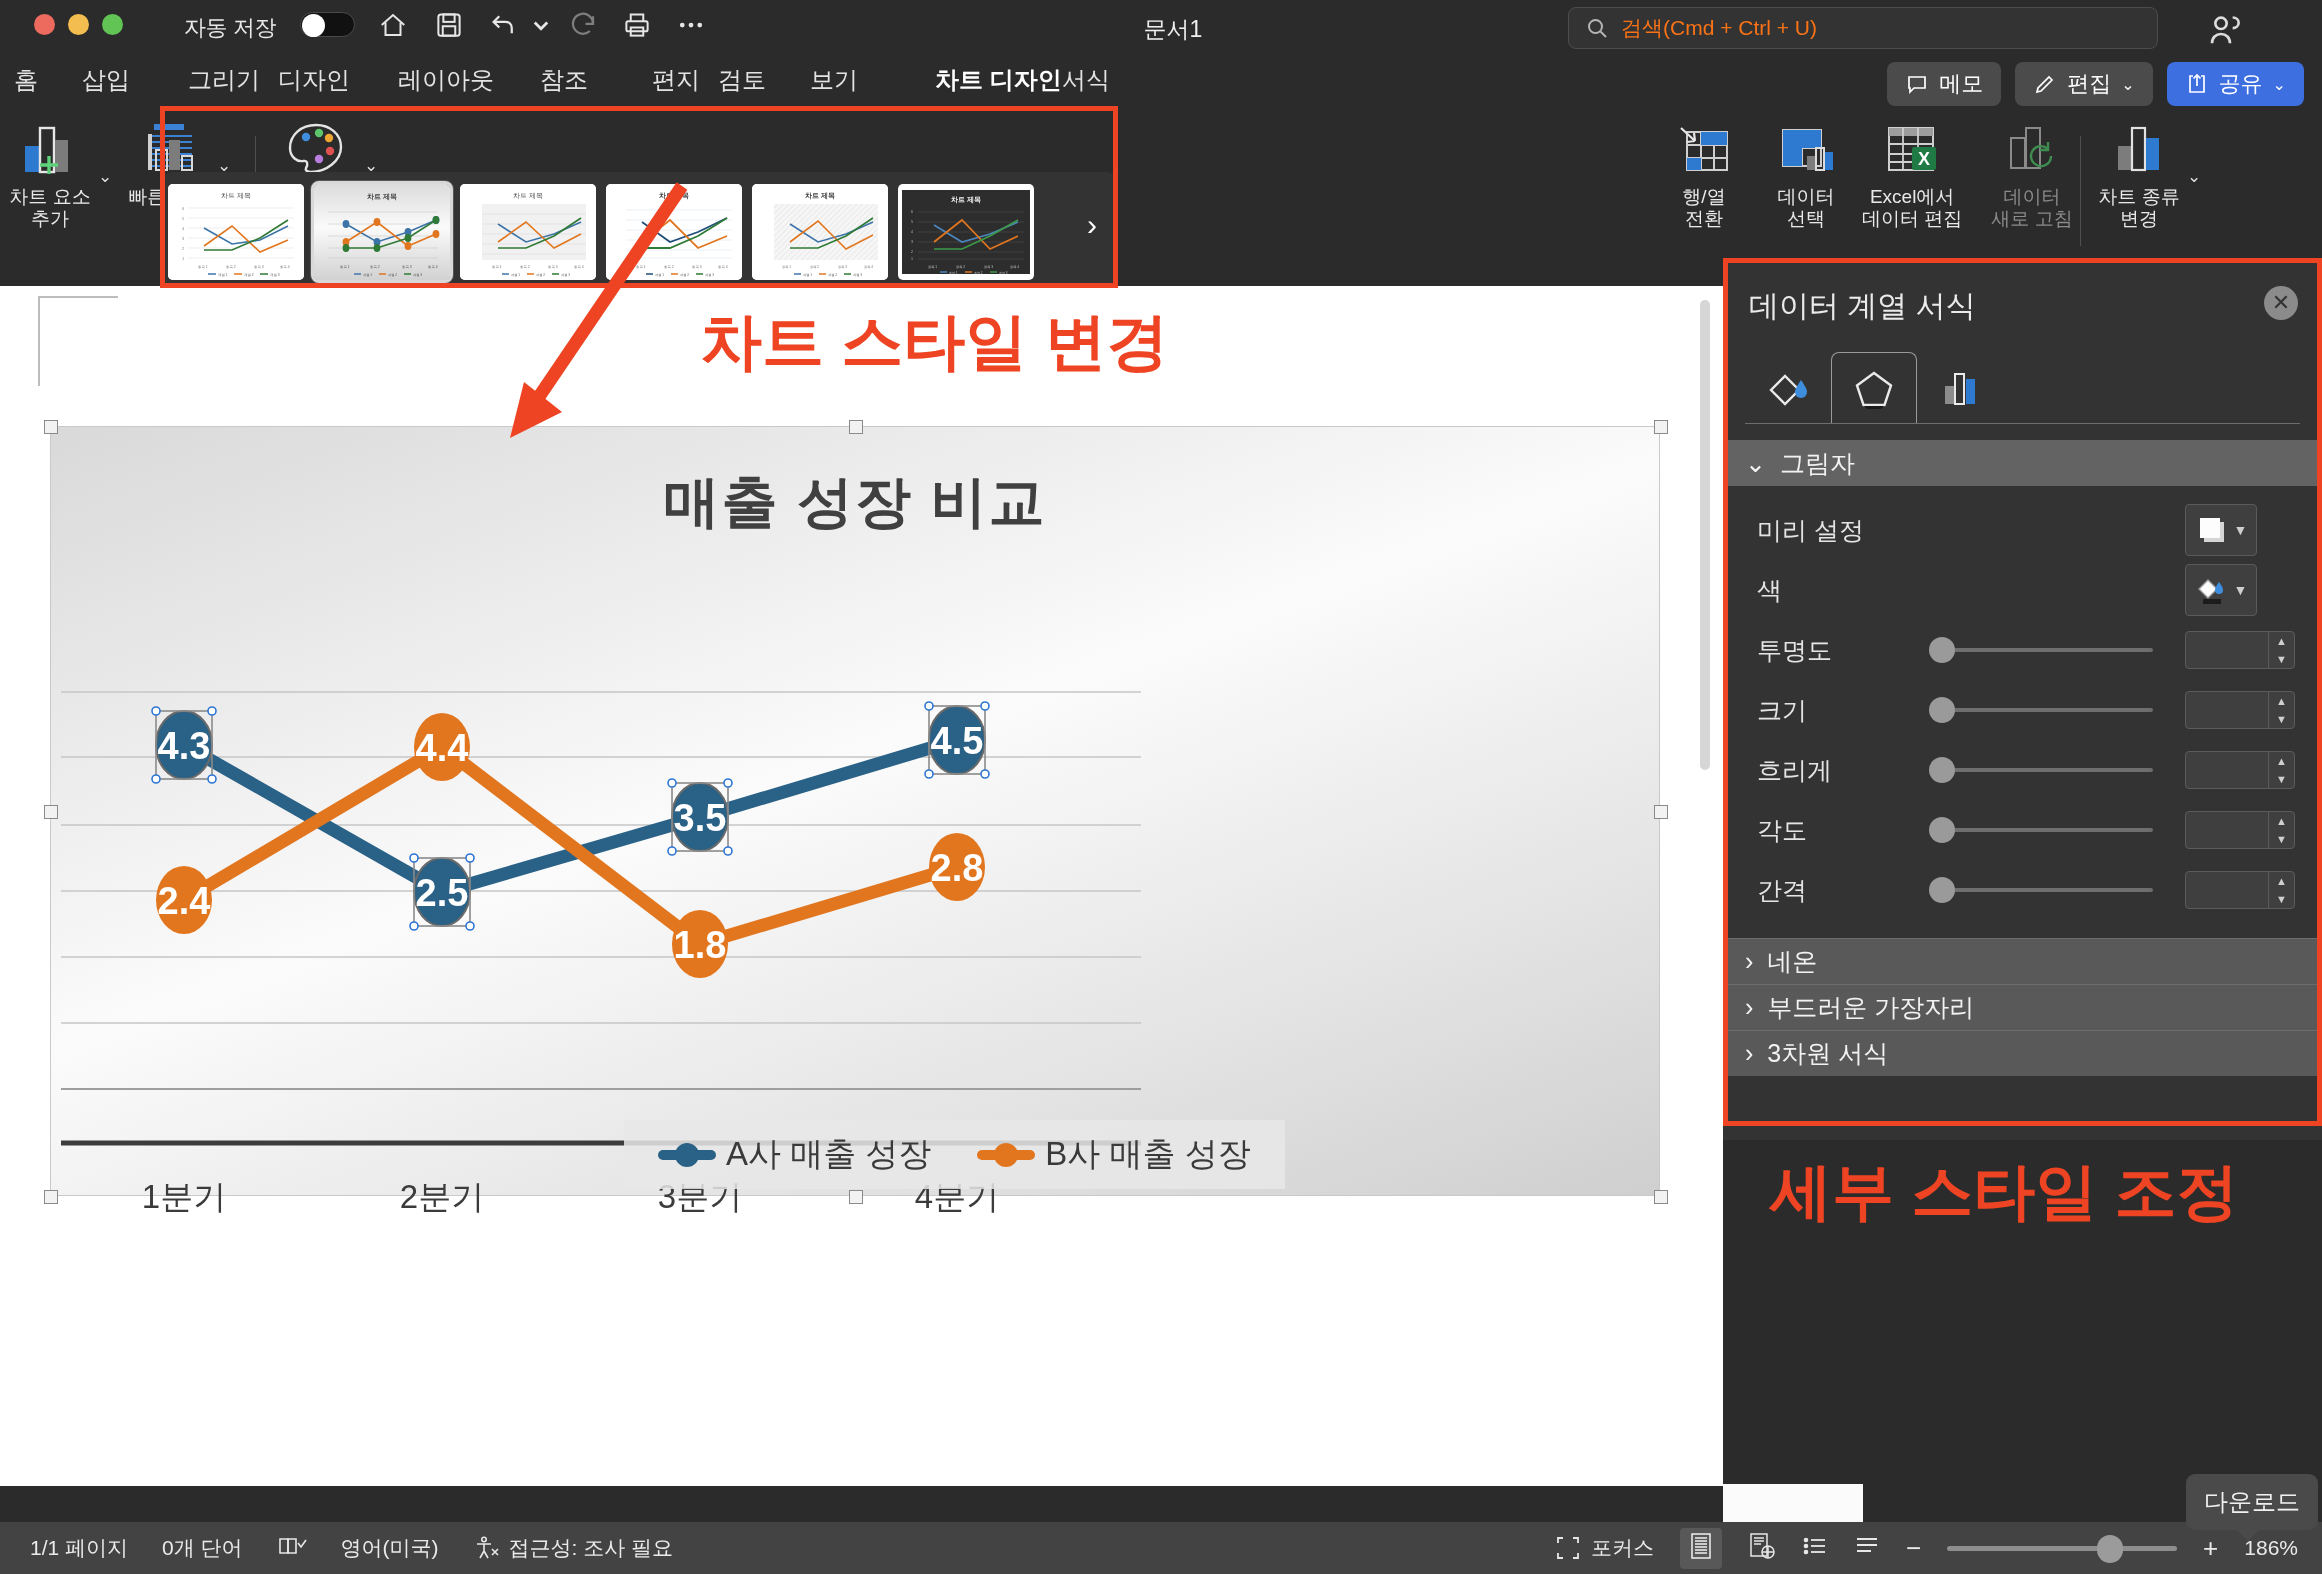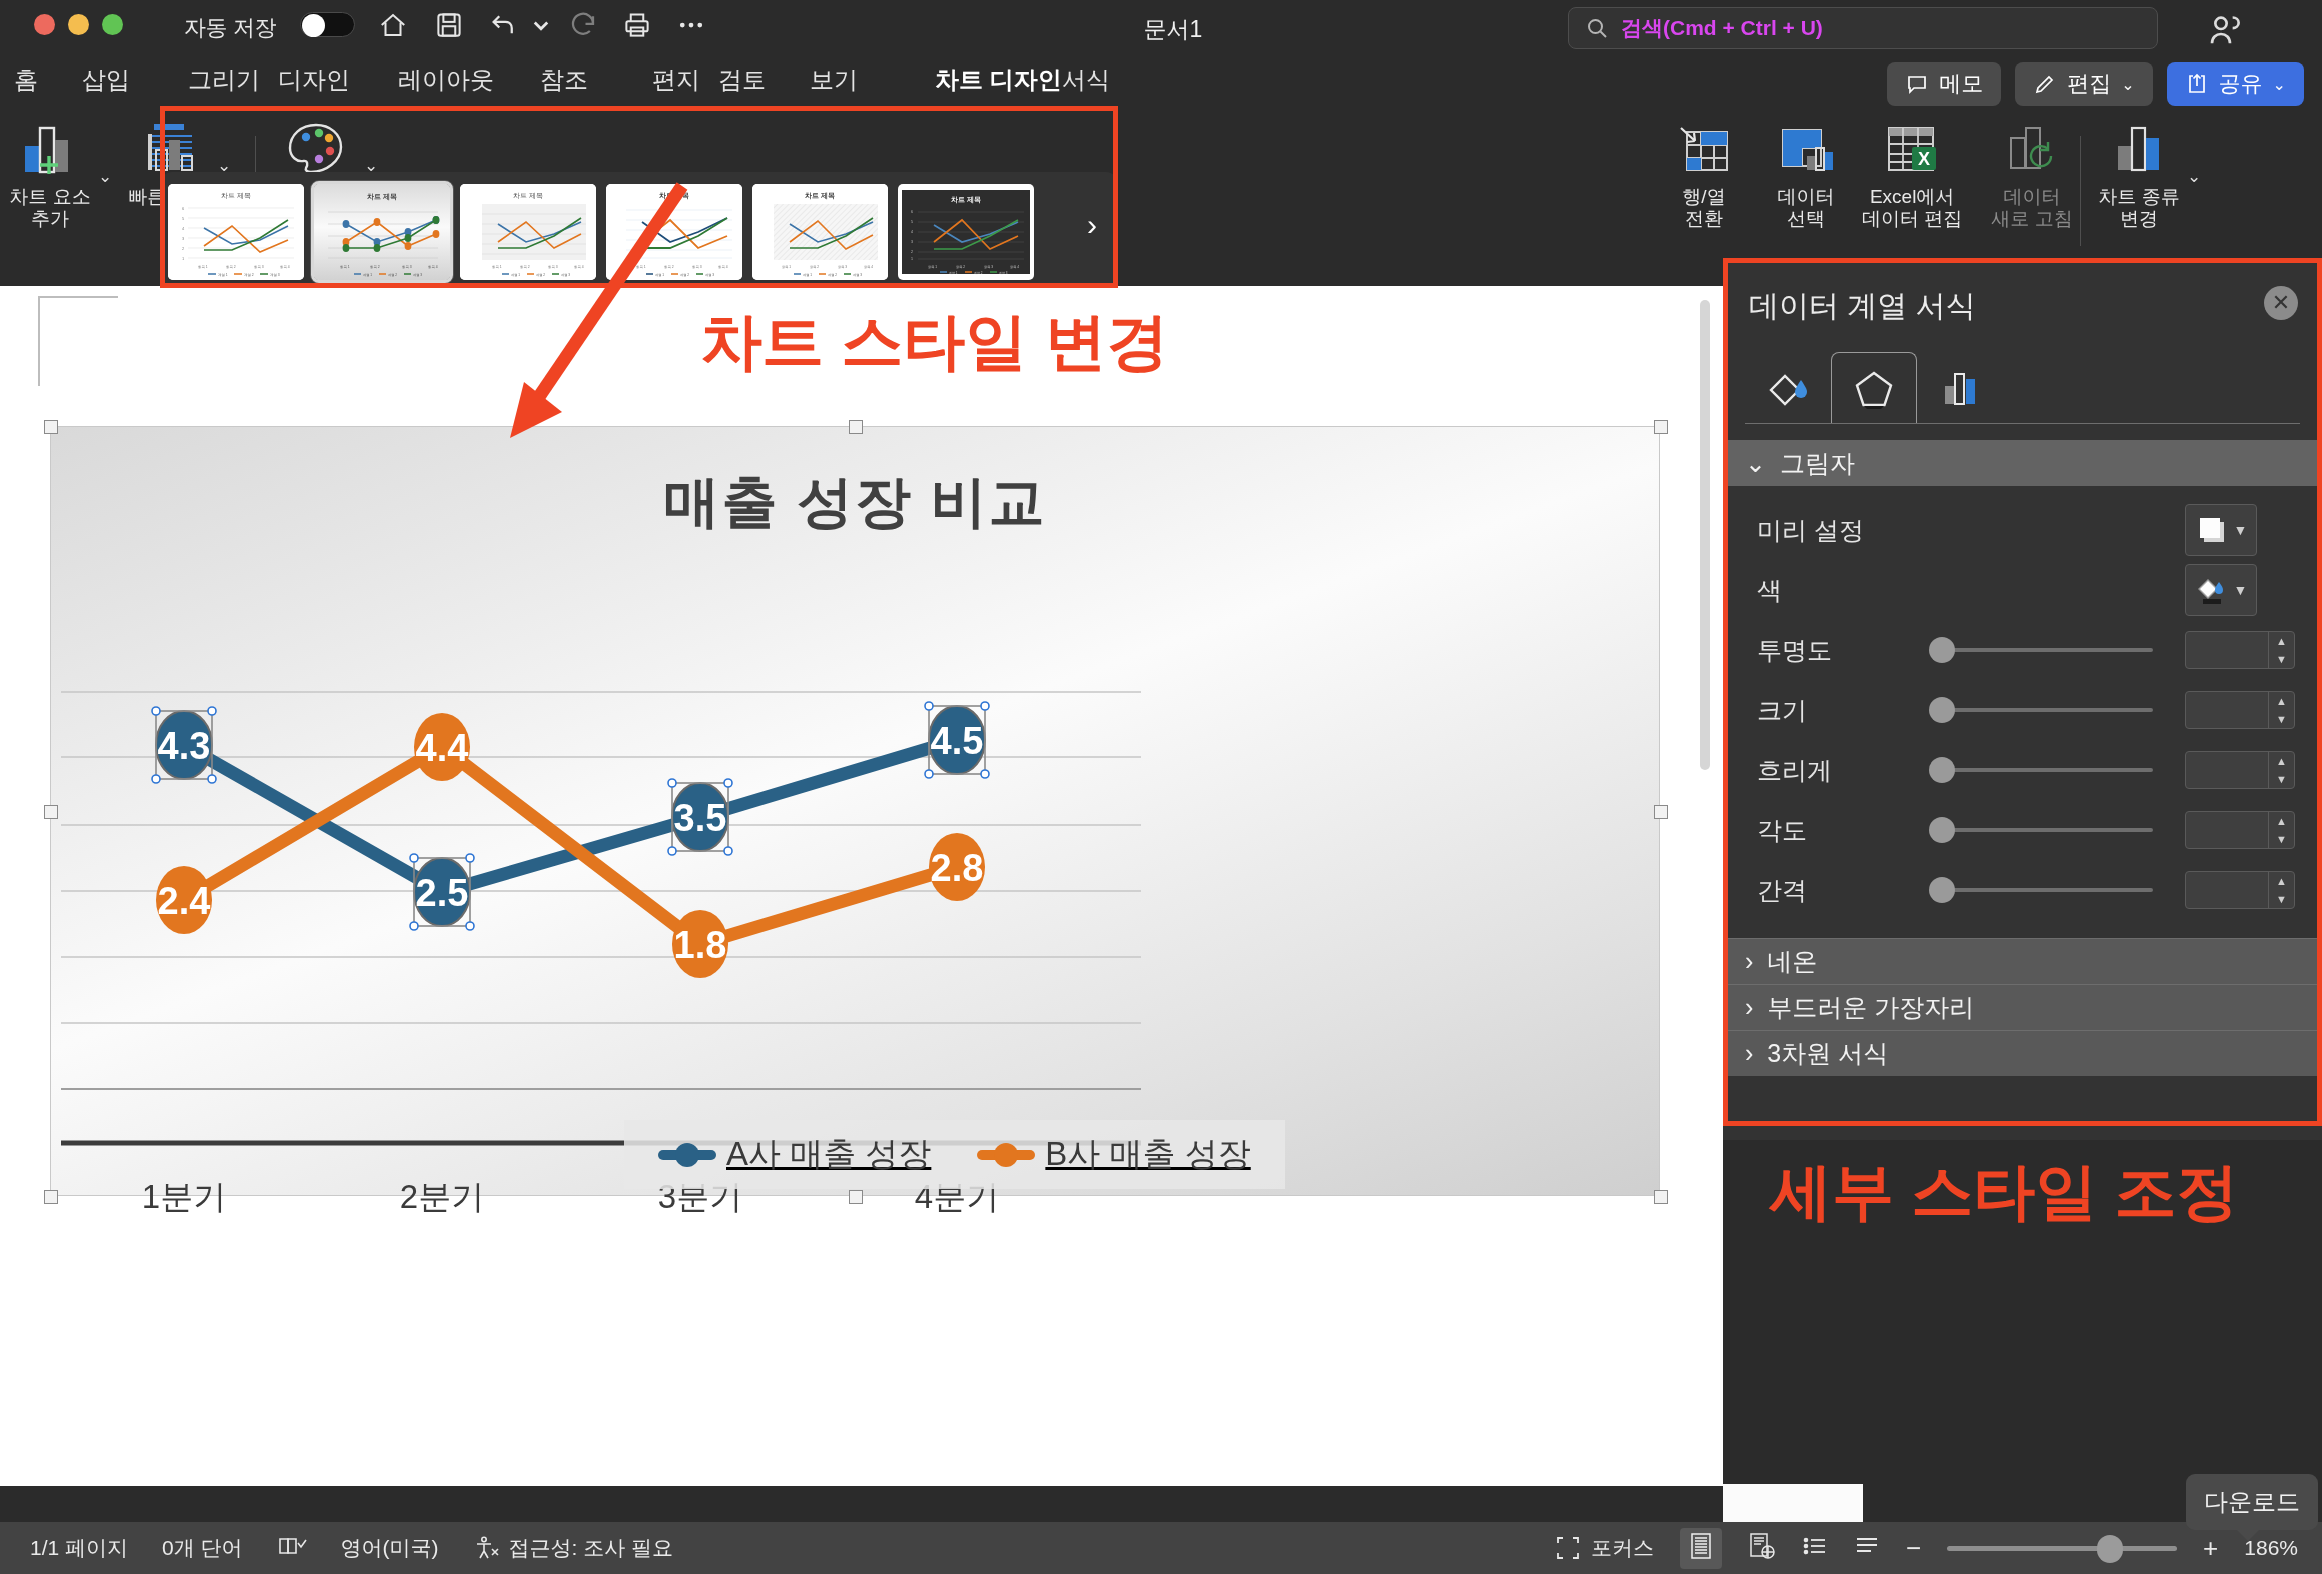--- a/index.html
+++ b/index.html
@@ -17,21 +17,21 @@
   .dot { width:21px; height:21px; border-radius:50%; }
   .dot.r { background:#ed6a5e; } .dot.y { background:#f4bd4f; } .dot.g { background:#61c454; }
   .autosave-label { position:absolute; left:172px; top:13px; color:#e8e8e8; font-size:22px; letter-spacing:-0.4px;}
   .toggle { position:absolute; left:288px; top:12px; width:55px; height:25px; border-radius:13px; background:#111; border:1px solid #4a4a4a;}
   .toggle .knob { position:absolute; left:1px; top:1px; width:23px; height:23px; border-radius:50%; background:#fff; }
   .tb-icon { position:absolute; top:8px; width:34px; height:34px; color:#e6e6e6; display:flex; align-items:center; justify-content:center; }
   .tb-icon svg { width:30px; height:30px; }
   .doc-title { position:absolute; left:0; top:14px; width:2322px; text-align:center; color:#f0f0f0; font-size:23px; }
   .searchbox { position:absolute; right:110px; top:7px; width:590px; height:42px; border-radius:8px;
                background:#333; border:1px solid #4d4d4d; display:flex; align-items:center; padding-left:16px; gap:12px;}
-  .searchbox .sv { color:#d946ef; font-size:21px;font-weight:bold; }
+  .searchbox .sv { color:#f97316; font-size:21px; }
   .people-icon { position:absolute; right:22px; top:10px; width:40px; height:38px; color:#ddd; }
 
   
   .menubar { position:absolute; left:0; top:58px; width:2322px; height:48px; background:#2b2b2b; }
   .menu-item { position:absolute; top:6px; color:#e3e3e3; font-size:24px; white-space:nowrap; }
   .menu-item.active { font-weight:bold; color:#fff; }
   .right-btns { position:absolute; right:18px; top:62px; display:flex; gap:14px; align-items:center; }
   .rb { height:44px; border-radius:8px; display:flex; align-items:center; gap:10px; padding:0 18px;
         background:#4b4b4b; color:#fff; font-size:22px; }
   .rb.share { background:#3d6fe0; }
@@ -667,21 +667,21 @@
               <circle cx="934" cy="347" r="4"></circle>
           </g>
         </g>
       </svg>
 
       <div class="xlabel" style="left:63px;  top:748px; width:140px;">1분기</div>
       <div class="xlabel" style="left:321px; top:748px; width:140px;">2분기</div>
       <div class="xlabel" style="left:579px; top:748px; width:140px;">3분기</div>
       <div class="xlabel" style="left:836px; top:748px; width:140px;">4분기</div>
 
-      <div class="legend" style="left:573px; transform:none; bottom:6px;text-decoration:underline;">
+      <div class="legend" style="left:573px; transform:none; bottom:6px;">
         <div class="legend-item">
           <span class="leg-mark" style="background:#2a6186"></span>
           <span>A사 매출 성장</span>
         </div>
         <div class="legend-item">
           <span class="leg-mark" style="background:#e2761f"></span>
           <span>B사 매출 성장</span>
         </div>
       </div>
 

